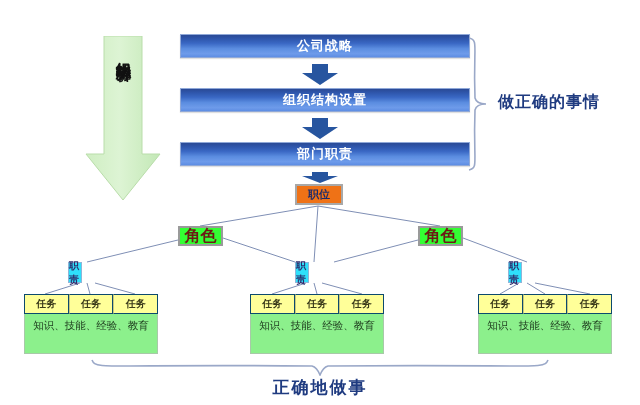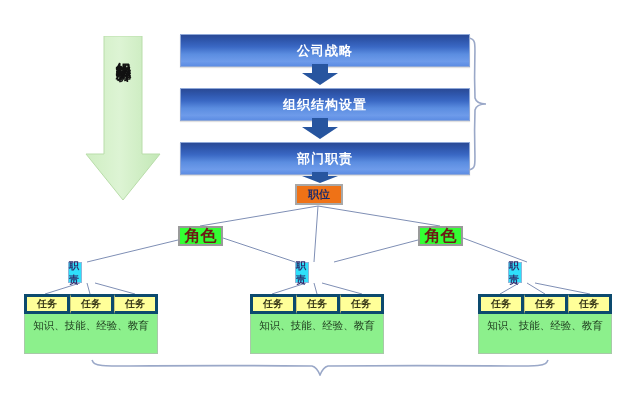--- a/index.html
+++ b/index.html
@@ -37,21 +37,21 @@
     line-height: 1;
     height: 118px;
     margin: 0 auto;
     display: flex;
     justify-content: flex-start;
     align-items: center;
   }
 
   
   .blue-bar {
-    width: 290px; height: 33px;
+    width: 290px; height: 24px;
     left: 180px;
     border: 1px solid #8fa8d8;
     background: linear-gradient(to bottom,
         #2a4a96 0%,
         #2f57ad 18%,
         #3a68c4 38%,
         #5b8de0 62%,
         #6e9bea 85%,
         #5d8de3 100%);
     color: #ffffff;
@@ -127,21 +127,21 @@
   
   .cluster { width: 134px; top: 294px; }
   #cluster-1 { left: 24px; }
   #cluster-2 { left: 250px; }
   #cluster-3 { left: 478px; }
 
   .task-row { display: flex; width: 134px; height: 20px; }
   .task-box {
     flex: 1 1 0;
     background: #ffff99;
-    border: 3px solid #0c4a6e;
+    border: 1px solid #0c4a6e;
     color: #3a3a1a;
     font-size: 10px;
     font-weight: bold;
     display: flex; align-items: center; justify-content: center;
   }
   .task-box + .task-box { border-left: 1px solid #c9c97a; }
 
   .kse-box {
     width: 134px; height: 40px;
     background: #8cf08c;
@@ -230,20 +230,21 @@
   <svg id="fat-arrow-2" class="abs fat-arrow" viewBox="0 0 38 22" xmlns="http://www.w3.org/2000/svg">
     <polygon points="11,0 27,0 27,9 37,9 19,21 1,9 11,9" fill="#27559f"></polygon>
   </svg>
   <svg id="fat-arrow-3" class="abs fat-arrow" viewBox="0 0 38 12" xmlns="http://www.w3.org/2000/svg">
     <polygon points="11,0 27,0 27,4 37,4 19,11 1,4 11,4" fill="#27559f"></polygon>
   </svg>
 
   <svg id="right-brace" class="abs" viewBox="0 0 22 136" xmlns="http://www.w3.org/2000/svg">
     <path d="M3,2 C13,4 7,10 9,62 C10,66 14,68 20,68 C14,68 10,70 9,74 C7,126 13,132 3,134" fill="none" stroke="#9aa8c8" stroke-width="1.6"></path>
   </svg>
+  <div id="right-brace-label" class="abs">做正确的事情</div>
 
   <div id="position-box" class="abs">
     <span>职位</span>
   </div>
 
   <div id="role-left" class="abs role-box">
     <span>角色</span>
   </div>
   <div id="role-right" class="abs role-box">
     <span>角色</span>
@@ -306,14 +307,15 @@
       </div>
     </div>
     <div class="kse-box">
       <span>知识、技能、经验、教育</span>
     </div>
   </div>
 
   <svg id="bottom-brace" class="abs" viewBox="0 0 460 18" xmlns="http://www.w3.org/2000/svg">
     <path d="M2,2 C6,12 10,6 222,8 C226,9 228,12 230,17 C232,12 234,9 238,8 C450,6 454,12 458,2" fill="none" stroke="#9aa8c8" stroke-width="1.6"></path>
   </svg>
+  <div id="bottom-label" class="abs">正确地做事</div>
 
 </div>
 
 </body></html>

